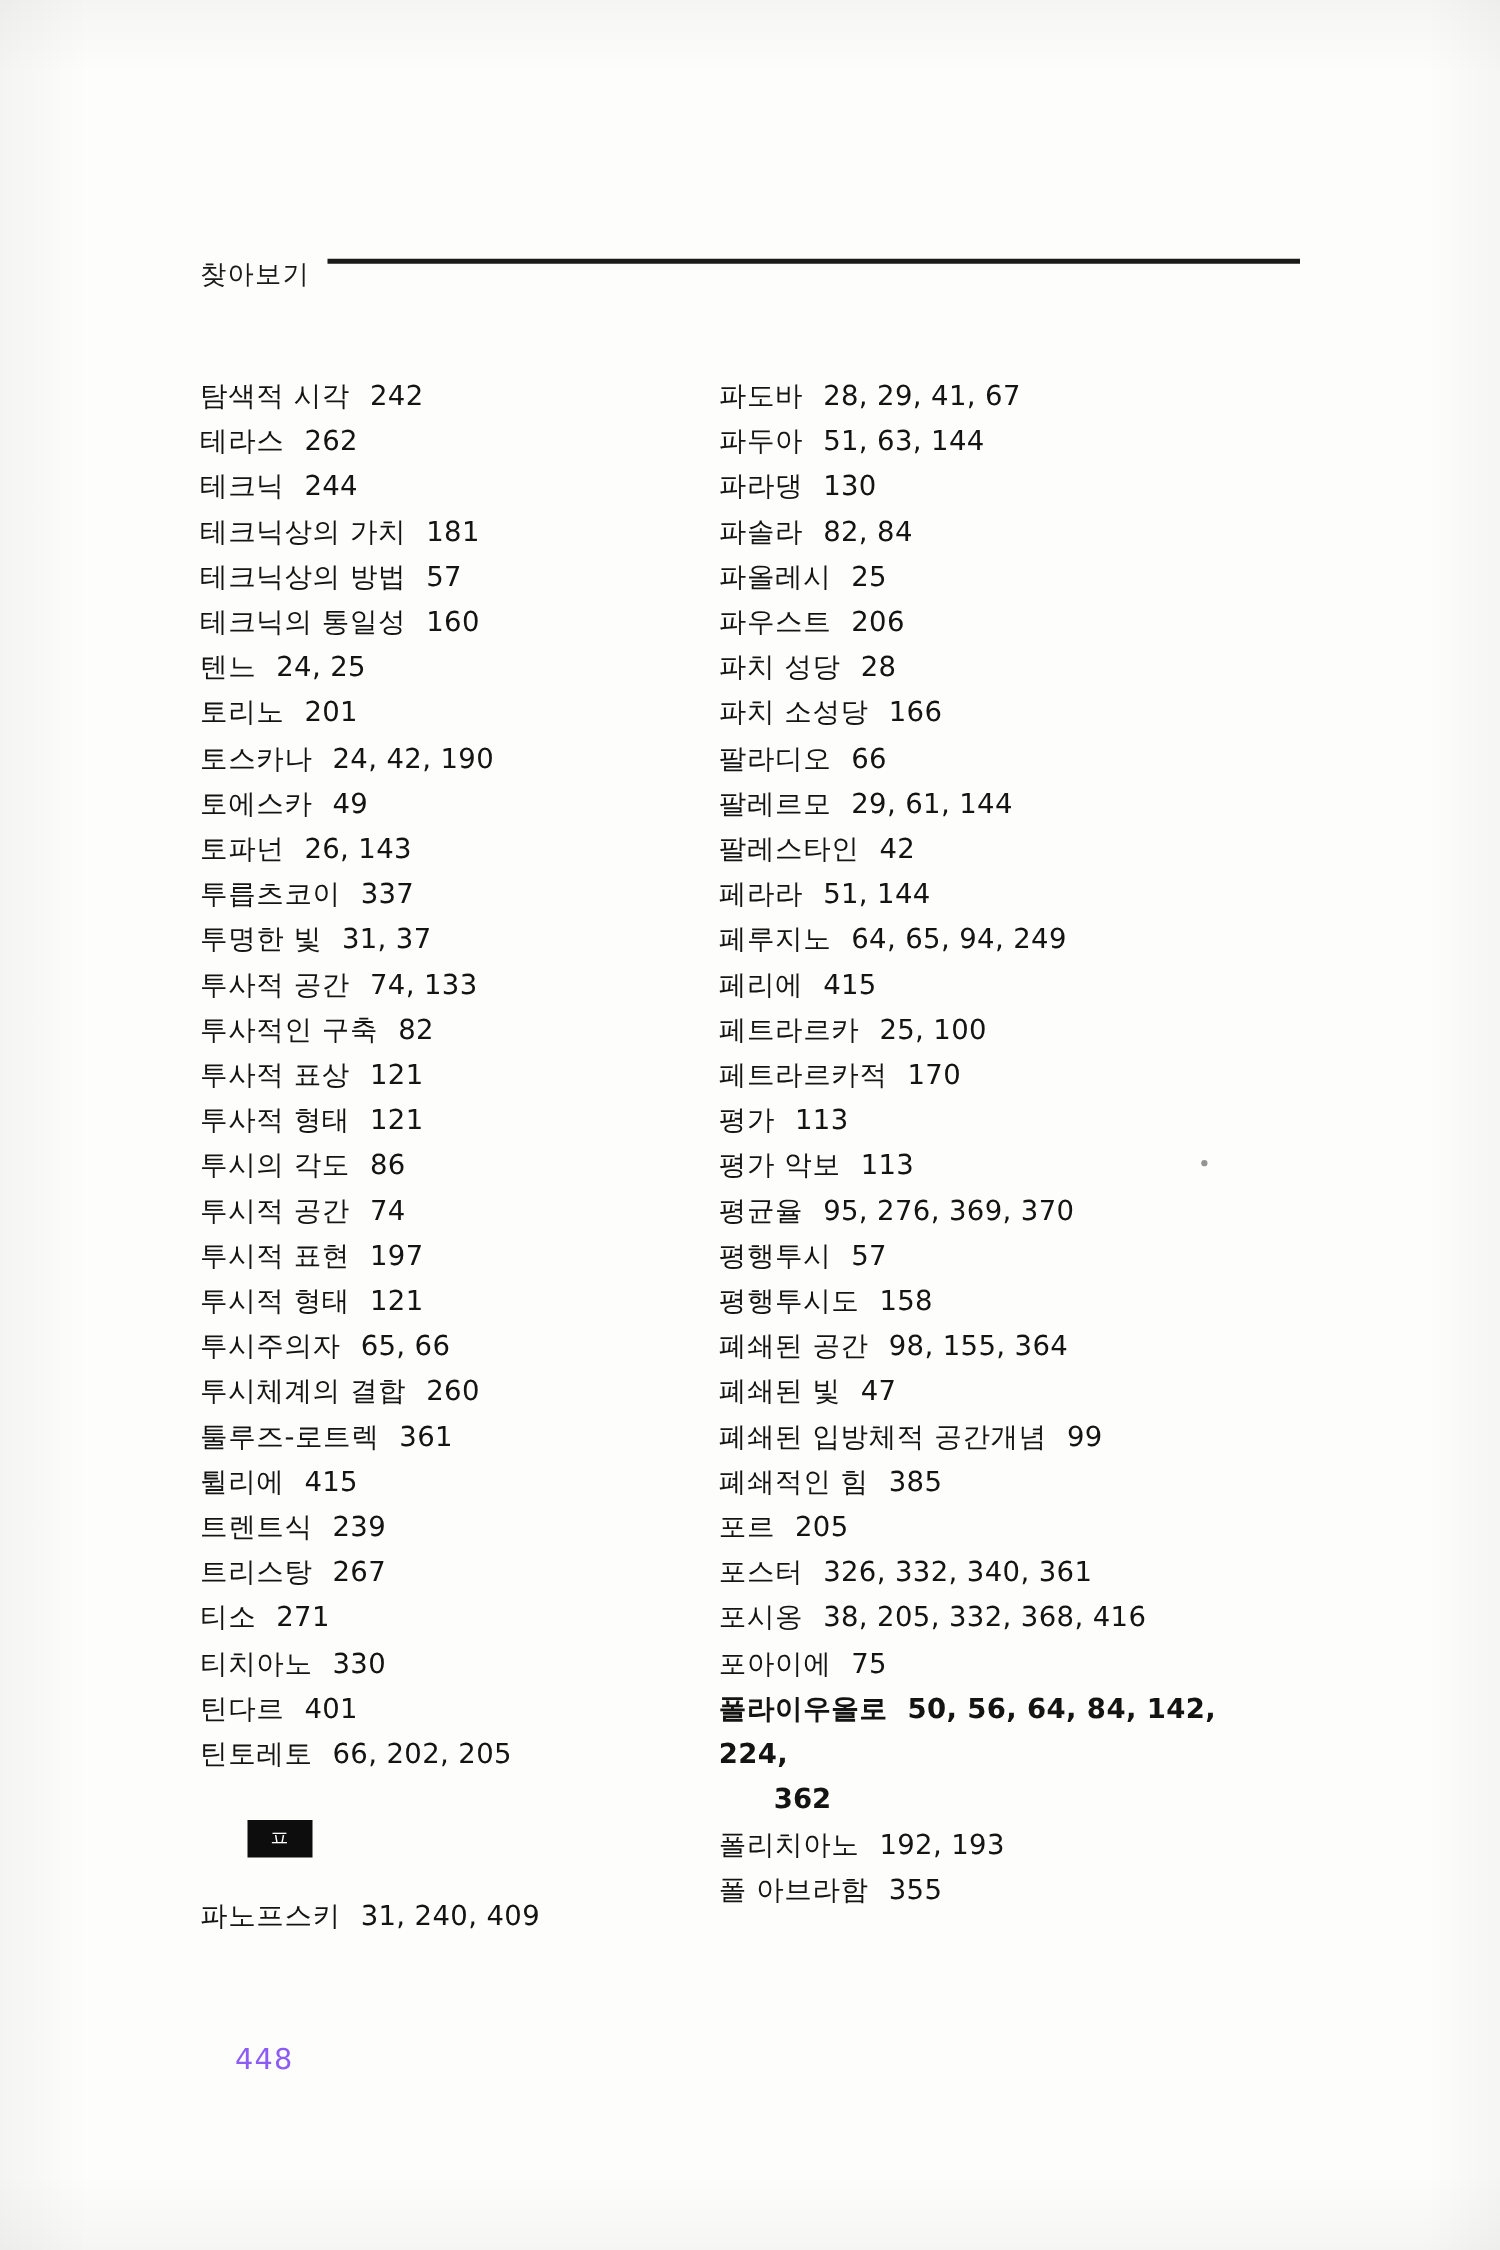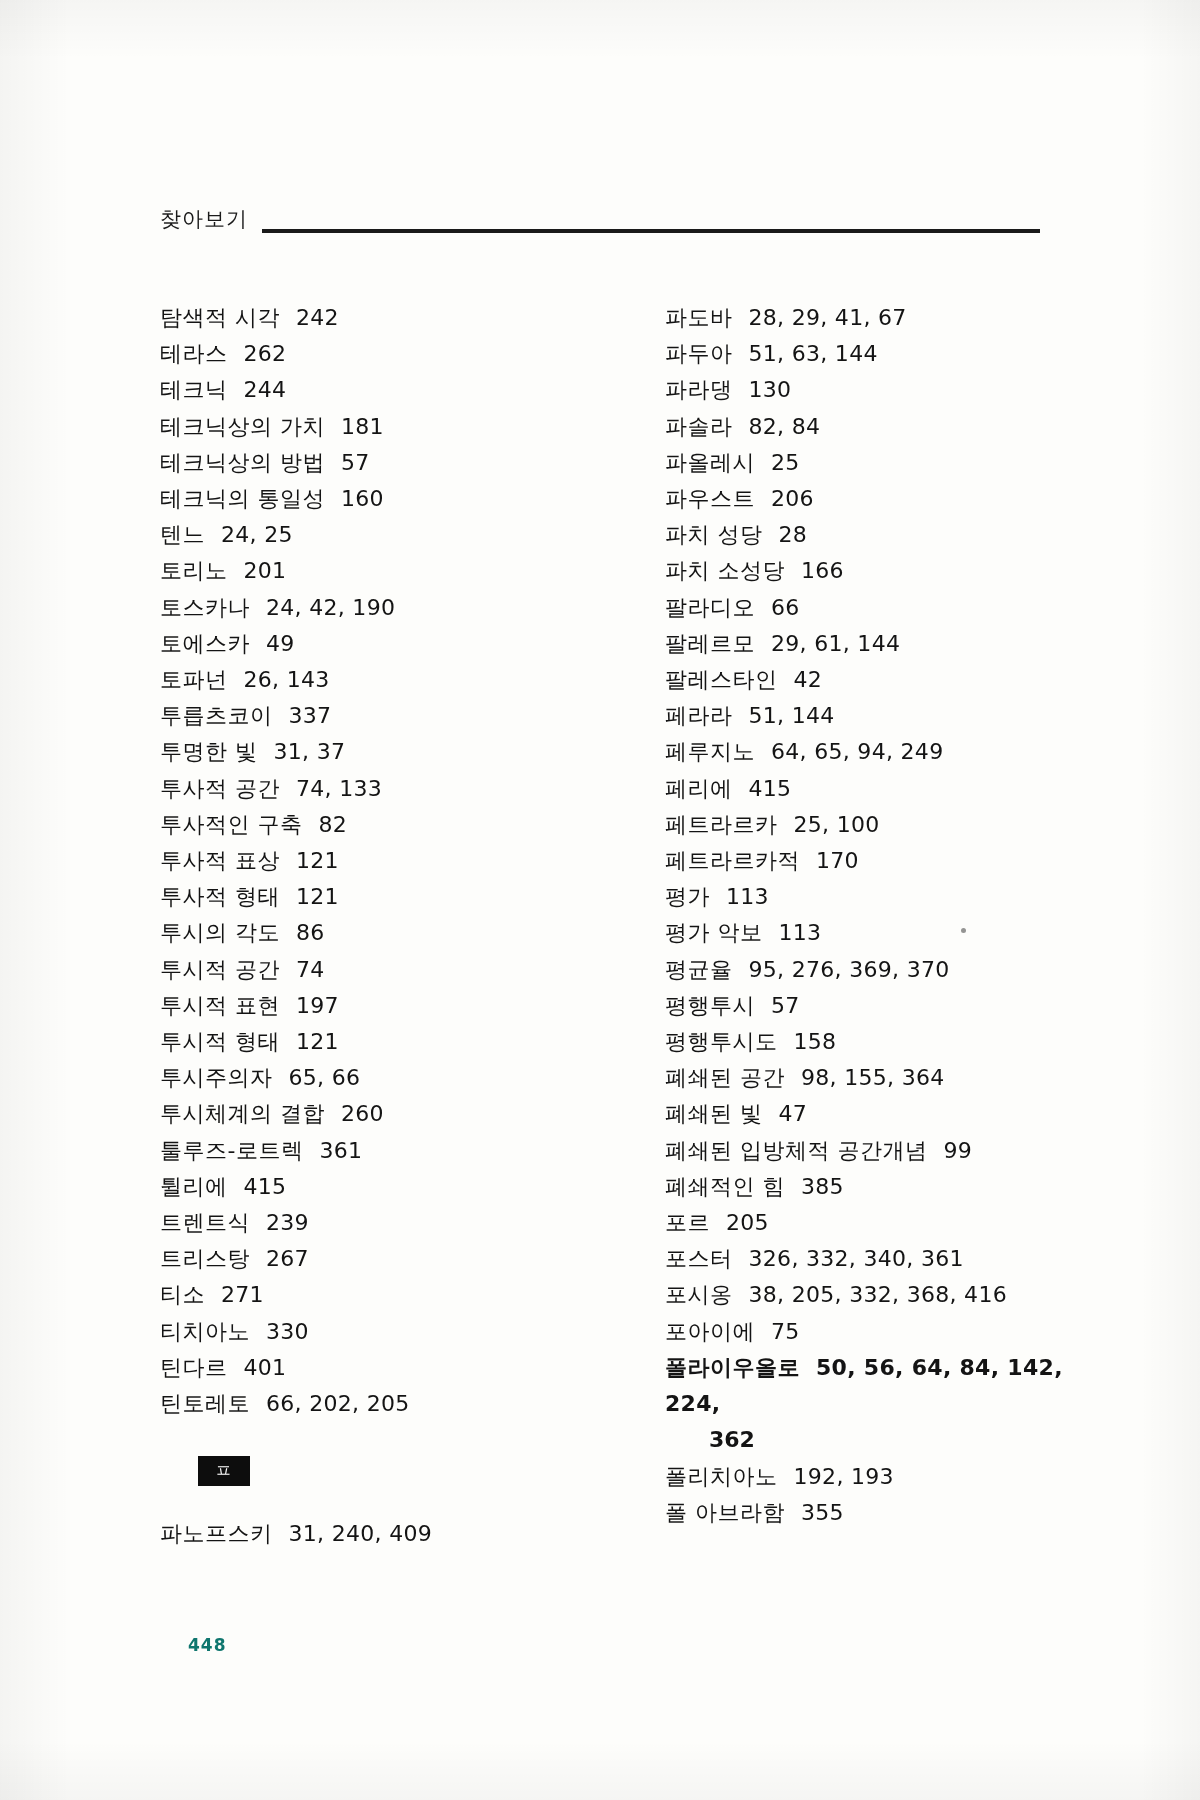--- a/index.html
+++ b/index.html
@@ -32,21 +32,21 @@
       linear-gradient(to top, rgba(0,0,0,0.03) 0px, rgba(0,0,0,0.0) 60px);
     pointer-events: none;
   }
 
   .header {
     position: absolute;
     left: 160px;
     top: 205px;
     width: 880px;
     display: flex;
-    align-items: flex-end;
+    align-items: flex-start;
     gap: 14px;
   }
   .header-label {
     font-size: 21px;
     letter-spacing: 1px;
     color: #1a1a1a;
     white-space: nowrap;
   }
   .header-rule {
     flex: 1;
@@ -54,21 +54,20 @@
     background: #1a1a1a;
     margin-top: 2px;
   }
 
   .columns {
     position: absolute;
     left: 160px;
     top: 300px;
     width: 920px;
     display: flex;
-    gap: 90px;
   }
   .col {
     width: 415px;
   }
 
   .entry {
     display: flex;
     align-items: baseline;
     font-size: 22px;
     line-height: 36.2px;
@@ -102,23 +101,23 @@
     display: flex;
     align-items: center;
     justify-content: center;
     letter-spacing: 1px;
   }
 
   .folio {
     position: absolute;
     left: 188px;
     top: 1635px;
-    font-size: 17px;
-    font-weight: bold;
-    color: #0f766e;
+    font-size: 23px;
+    font-weight: normal;
+    color: #8b5cf6;
     letter-spacing: 1px;
   }
 
   .speck {
     position: absolute;
     background: #2b2b2b;
     border-radius: 50%;
     opacity: 0.5;
   }
 </style>

